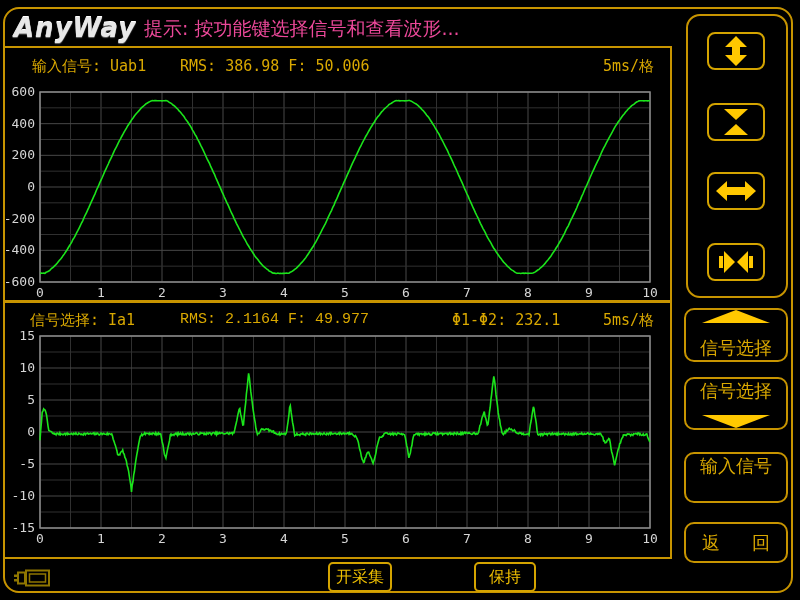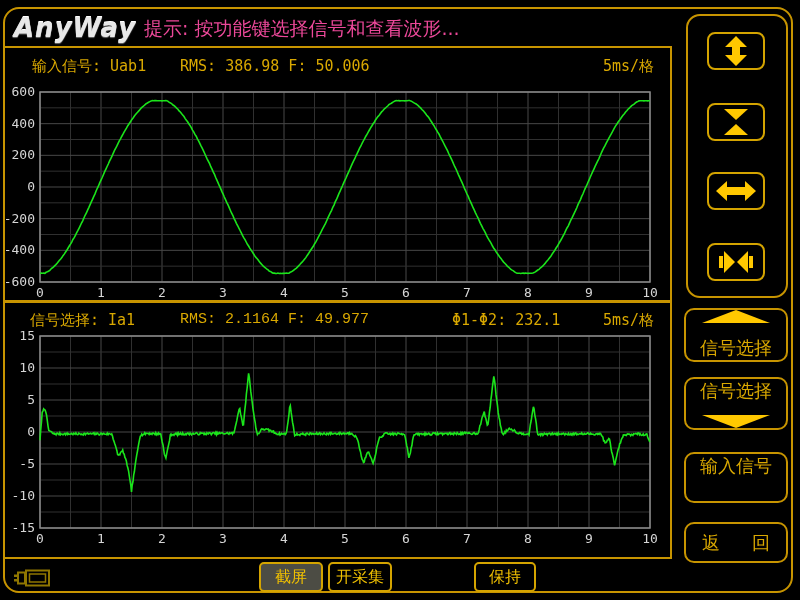--- a/index.html
+++ b/index.html
@@ -216,23 +216,20 @@
   </div>
 
   <svg class="abs" style="left:14px;top:567px;" width="38" height="22" viewBox="0 0 38 21">
     <rect x="12" y="3" width="23" height="15" fill="none" stroke="#8f7600" stroke-width="2"></rect>
     <rect x="15.5" y="6.5" width="16" height="8" fill="none" stroke="#8f7600" stroke-width="1.5"></rect>
     <rect x="4" y="5" width="7" height="11" fill="none" stroke="#8f7600" stroke-width="2"></rect>
     <rect x="0" y="7" width="4" height="2.5" fill="#8f7600"></rect>
     <rect x="0" y="11.5" width="4" height="2.5" fill="#8f7600"></rect>
   </svg>
 
-  <div class="bot-btn abs" style="left:259px;width:64px;background:#4c4c44;">
-    <span>截屏</span>
-  </div>
   <div class="bot-btn abs" style="left:328px;width:64px;">
     <span>开采集</span>
   </div>
   <div class="bot-btn abs" style="left:474px;width:62px;">
     <span>保持</span>
   </div>
 
 </div>
 
 </body></html>

